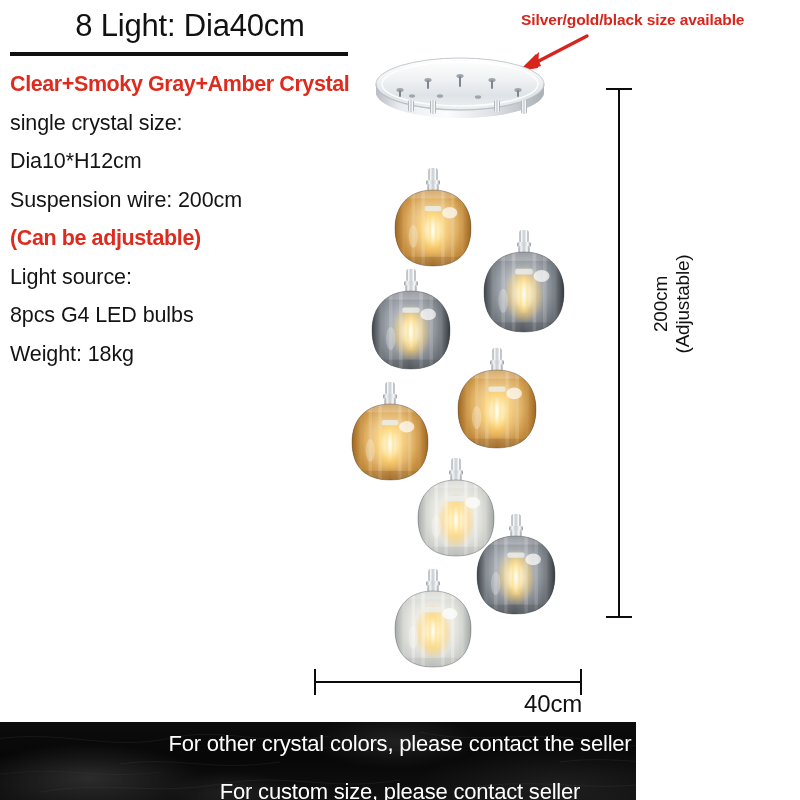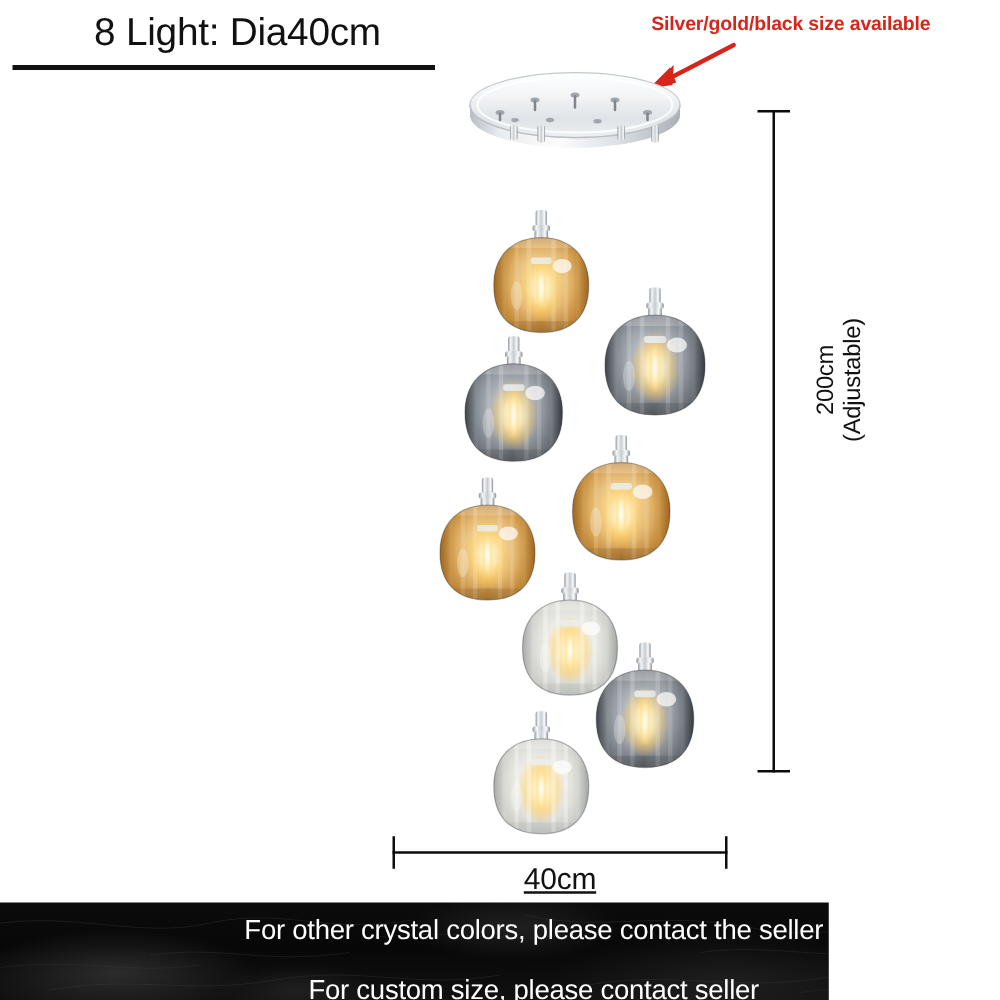--- a/index.html
+++ b/index.html
@@ -132,25 +132,24 @@
     left: 0;
     width: 100%;
     height: 2px;
     background: #0b0b0b;
   }
   #dim-horiz-label {
     position: absolute;
     left: 314px;
     top: 690px;
     width: 268px;
-    text-align: center;
+    text-align: right;
     font-size: 24px;
     color: #111111;
     letter-spacing: -0.2px;
-    text-decoration: underline;
   }
 
   
   #fixture {
     position: absolute;
     left: 0;
     top: 0;
     width: 800px;
     height: 720px;
     pointer-events: none;
@@ -163,21 +162,20 @@
     top: 722px;
     width: 636px;
     height: 78px;
     background:
       radial-gradient(ellipse 160px 50px at 14% 72%, rgba(70,70,70,0.55), rgba(0,0,0,0) 70%),
       radial-gradient(ellipse 120px 38px at 62% 26%, rgba(62,62,62,0.45), rgba(0,0,0,0) 70%),
       radial-gradient(ellipse 200px 60px at 88% 80%, rgba(55,55,55,0.4), rgba(0,0,0,0) 72%),
       radial-gradient(ellipse 90px 30px at 36% 90%, rgba(58,58,58,0.4), rgba(0,0,0,0) 70%),
       linear-gradient(180deg, #0c0c0c 0%, #070707 45%, #111111 100%);
     overflow: hidden;
-    padding-left: 27px;
   }
   #banner-veins {
     position: absolute;
     left: 0; top: 0;
     width: 800px; height: 78px;
     opacity: 0.5;
   }
   .banner-line {
     position: absolute;
     width: 800px;
@@ -191,20 +189,30 @@
   #banner-line-2 { top: 57px; }
 </style>
 </head>
 <body>
 
 <div id="page">
 
   <div id="spec-panel">
     <div id="title">8 Light: Dia40cm</div>
     <div id="title-rule"></div>
+    <div id="spec-list">
+        <div class="spec-line red">Clear+Smoky Gray+Amber Crystal</div>
+        <div class="spec-line">single crystal size:</div>
+        <div class="spec-line">Dia10*H12cm</div>
+        <div class="spec-line">Suspension wire: 200cm</div>
+        <div class="spec-line red">(Can be adjustable)</div>
+        <div class="spec-line">Light source:</div>
+        <div class="spec-line">8pcs G4 LED bulbs</div>
+        <div class="spec-line">Weight: 18kg</div>
+      </div>
   </div>
 
   <div id="callout-text">Silver/gold/black size available</div>
   <svg id="callout-arrow" viewBox="0 0 100 52">
     <line x1="82" y1="8" x2="28" y2="36" stroke="#D8251C" stroke-width="3.4" stroke-linecap="round"></line>
     <polygon points="12,45 34,24 33,40 26,41" fill="#D8251C"></polygon>
     <polygon points="12,45 36,38 31,26" fill="#D8251C"></polygon>
   </svg>
 
   <div id="dim-vert">

